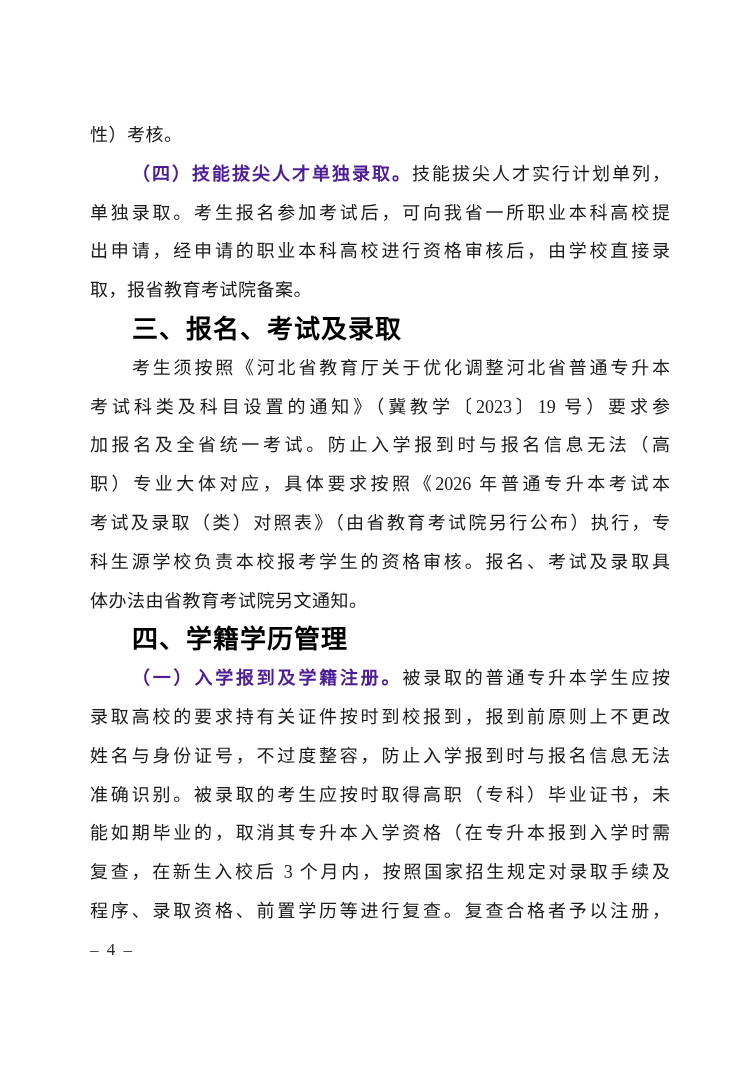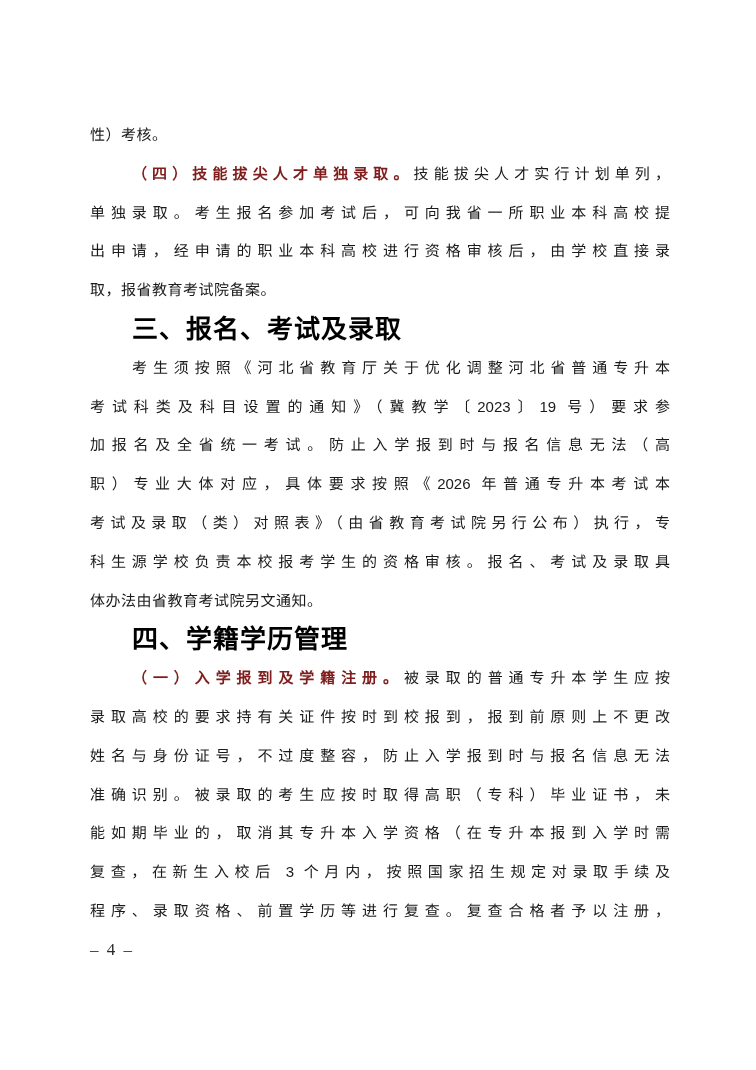--- a/index.html
+++ b/index.html
@@ -19,22 +19,22 @@
   }
   .doc-body {
     position: absolute;
     top: 116px;
     left: 90px;
     width: 580px;
   }
   .line {
     height: 38.8px;
     line-height: 38.8px;
-    font-size: 15px;
-    font-family: Liberation Sans, sans-serif;
+    font-size: 18px;
+    font-family: Liberation Serif, serif;
     color: #1a1a1a;
     white-space: nowrap;
     letter-spacing: 0.5px;
   }
   .line.justify {
     white-space: normal;
     text-align: justify;
     text-align-last: justify;
     text-justify: inter-character;
     letter-spacing: 0;
@@ -44,21 +44,21 @@
   }
   .line.heading {
     font-family: "Liberation Sans", "DejaVu Sans", sans-serif;
     font-weight: 700;
     font-size: 26px;
     color: #000000;
     letter-spacing: 1px;
   }
   .lead {
     font-weight: 700;
-    color: #7f1d1d;
+    color: #4c1d95;
     margin-top: 12px;
   }
   .page-number {
     height: 38.8px;
     line-height: 38.8px;
     font-size: 17px;
     font-family: "Liberation Serif", "DejaVu Serif", serif;
     color: #2a2a2a;
     letter-spacing: 2px;
   }

